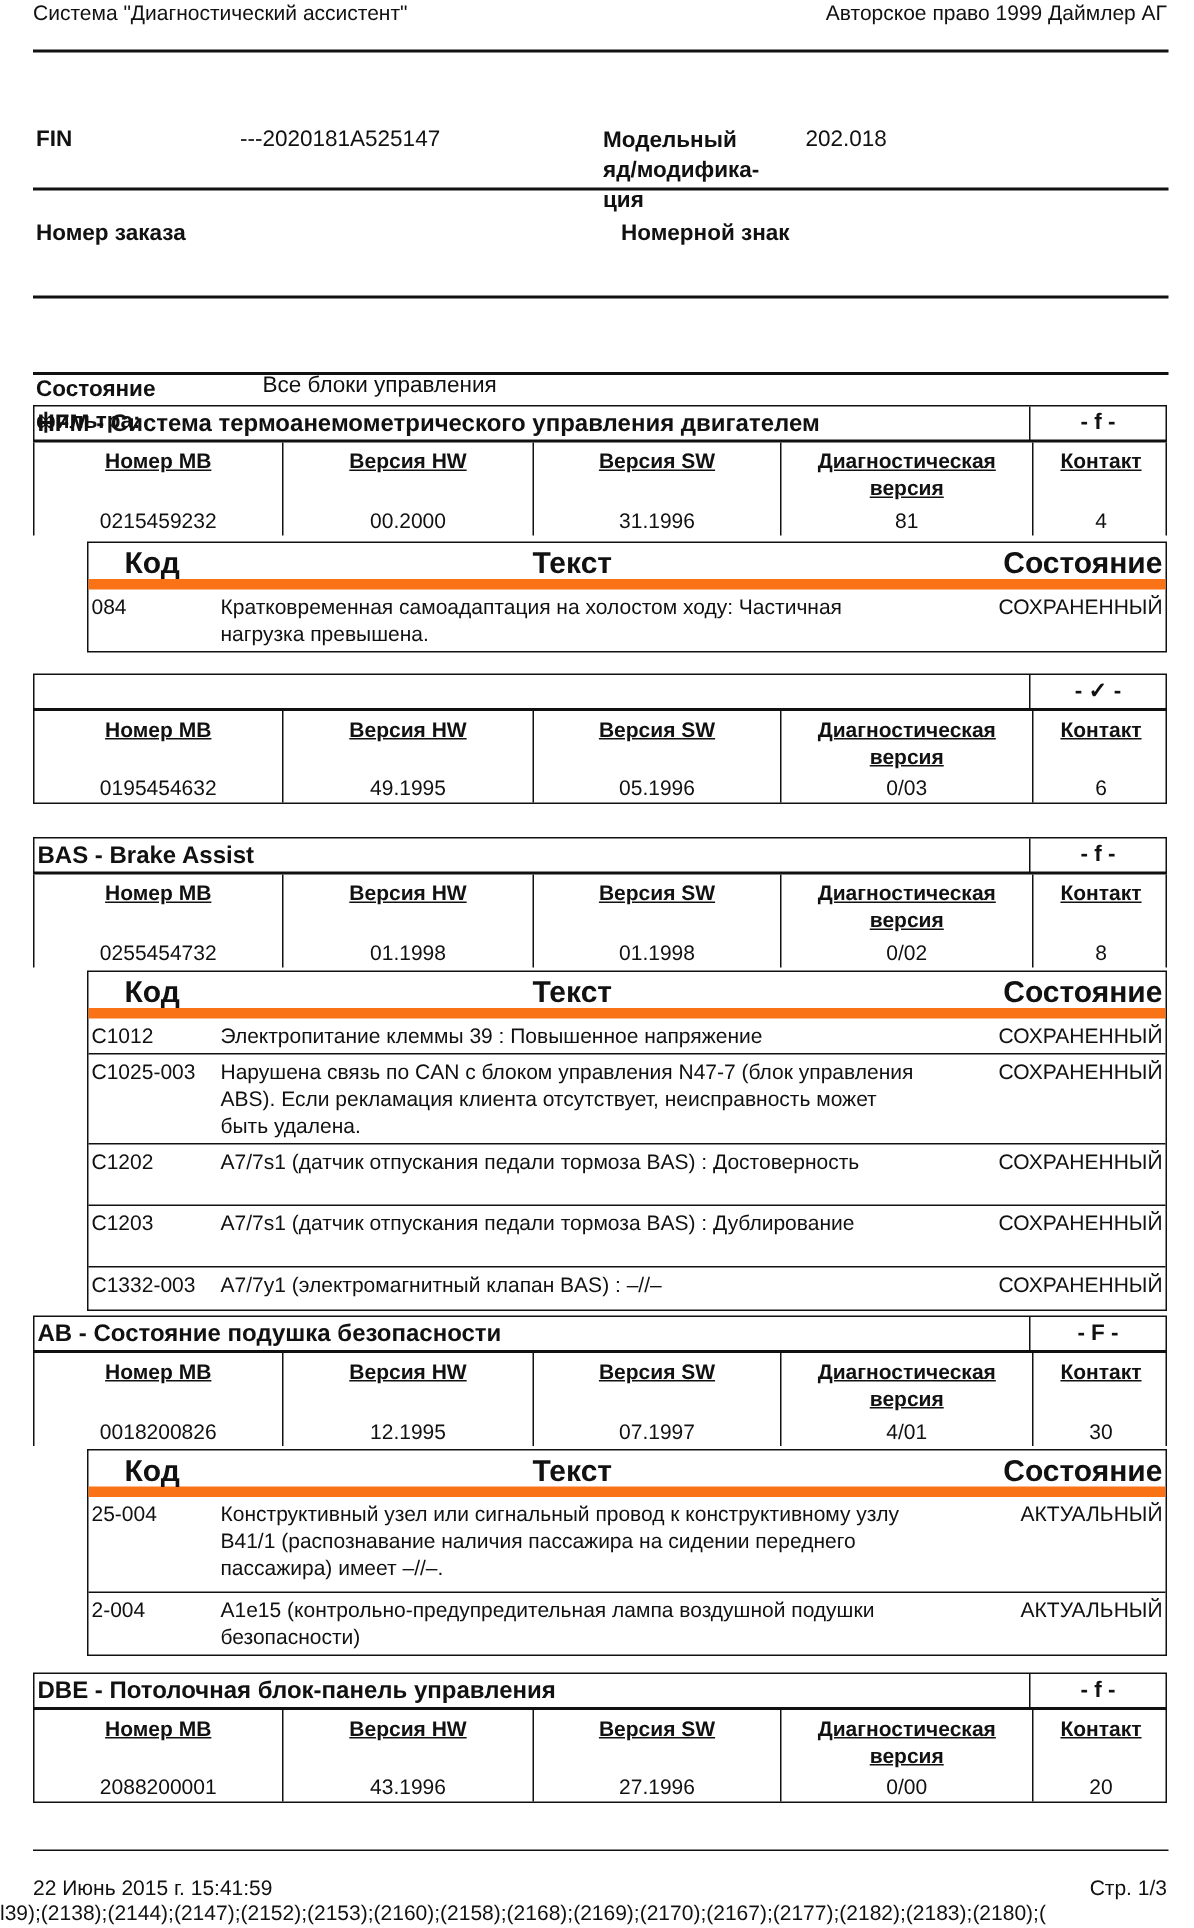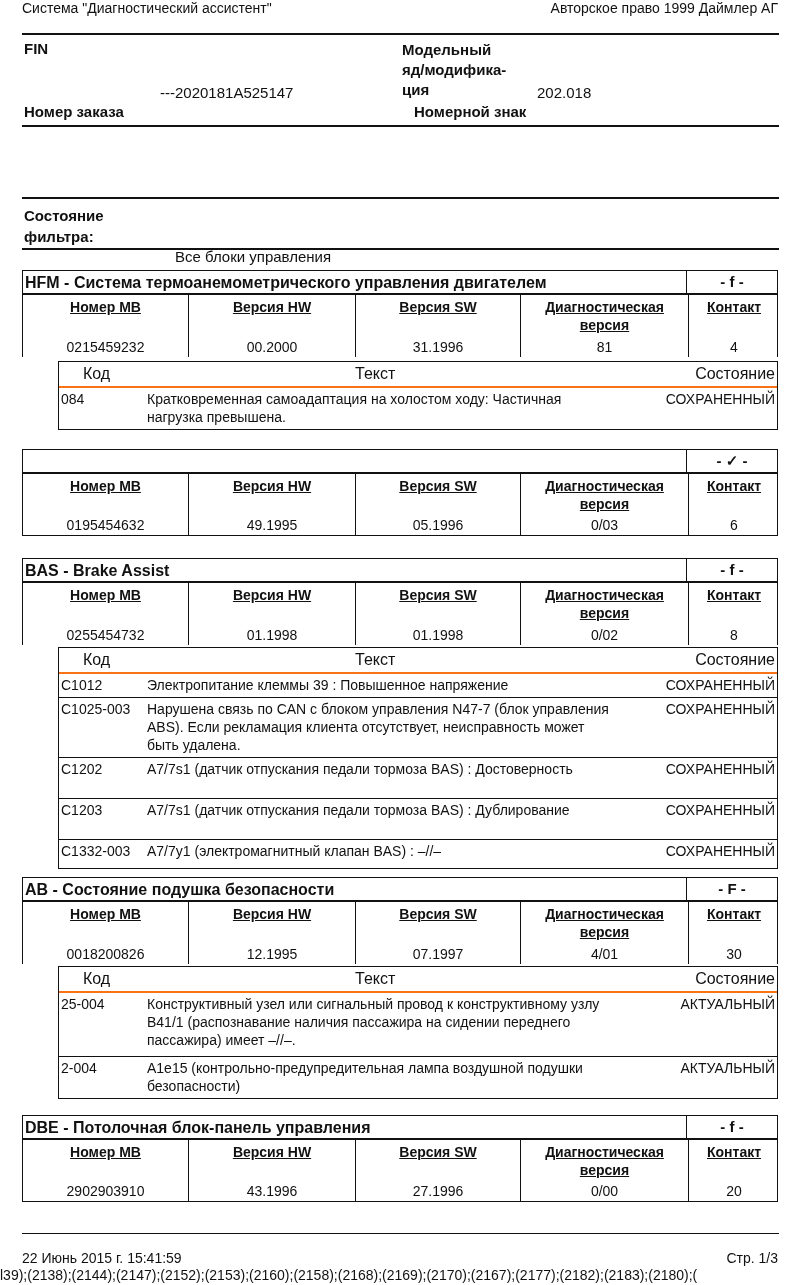--- a/index.html
+++ b/index.html
@@ -4,21 +4,21 @@
 <style>
   html, body { margin: 0; padding: 0; background: #fff; }
   body {
     width: 796px; height: 1285px; position: relative; overflow: hidden;
     font-family: "Liberation Sans", sans-serif; color: #111; font-size: 14px;
   }
   .abs { position: absolute; }
   .hdr-left { left: 22px; top: 0px; font-size: 14px; }
   .hdr-right { right: 18px; top: 0px; font-size: 14px; }
   .hline { position: absolute; left: 22px; width: 757px; height: 2px; background: #111; }
-  .lbl { font-weight: bold; font-size: 15px; }
+  .lbl { font-weight: bold; font-size: 15px; margin-top: 44px; }
   .val { font-size: 15px; margin-top: 44px; }
 
   .block { position: absolute; left: 22px; width: 756px; }
   .title-row {
     position: relative; height: 25px; border: 1px solid #111; border-bottom: 2px solid #111;
     box-sizing: border-box;
   }
   .title-text { position: absolute; left: 2px; top: 3px; font-weight: bold; font-size: 16px; }
   .title-status {
     position: absolute; right: 0; top: 0; width: 90px; height: 23px;
@@ -30,21 +30,21 @@
   }
   .ver-table.closed { border-bottom: 1px solid #111; }
   .vcol { position: absolute; top: 0; height: 100%; text-align: center; box-sizing: border-box; text-decoration: underline; }
   .vcol.sep { border-left: 1px solid #111; }
   .vhead { font-weight: bold; font-size: 14px; line-height: 18px; margin-top: 3px; }
   .vval { position: absolute; bottom: 2px; left: 0; right: 0; font-size: 14px; }
 
   .codes {
     position: absolute; left: 58px; width: 720px; border: 1px solid #111; box-sizing: border-box;
   }
-  .codes-head { position: relative; height: 24px; border-bottom: 2px solid #f97316; font-weight: normal; font-size: 16px; }
+  .codes-head { position: relative; height: 24px; border-bottom: 7px solid #f97316; font-weight: bold; font-size: 20px; }
   .codes-head span { position: absolute; top: 3px; }
   .code-row { position: relative; border-bottom: 1px solid #111; font-size: 14px; line-height: 18px; }
   .code-row:last-child { border-bottom: none; }
   .c-code { position: absolute; left: 2px; top: 2px; }
   .c-text { margin-left: 88px; width: 470px; padding: 2px 0 3px 0; }
   .c-state { position: absolute; right: 2px; top: 2px; }
 
   .footer-date { left: 22px; top: 1250px; font-size: 14px; text-align: center; }
   .footer-page { right: 18px; top: 1250px; font-size: 14px; }
   .footer-codes { left: 0px; top: 1267px; font-size: 14px; white-space: nowrap; }
@@ -262,21 +262,21 @@
         </div>
     </div>
     <div class="block" style="top: 1115px;">
       <div class="title-row">
         <span class="title-text">DBE - Потолочная блок-панель управления</span>
       <span class="title-status">- f -</span>
       </div>
       <div class="ver-table closed">
         <div class="vcol" style="left: 0px; width: 165px;">
           <div class="vhead">Номер MB</div>
-          <div class="vval">2902903910</div>
+          <div class="vval">2088200001</div>
         </div>
         <div class="vcol sep" style="left: 165px; width: 167px;">
           <div class="vhead">Версия HW</div>
           <div class="vval">43.1996</div>
         </div>
         <div class="vcol sep" style="left: 332px; width: 165px;">
           <div class="vhead">Версия SW</div>
           <div class="vval">27.1996</div>
         </div>
         <div class="vcol sep" style="left: 497px; width: 168px;">

